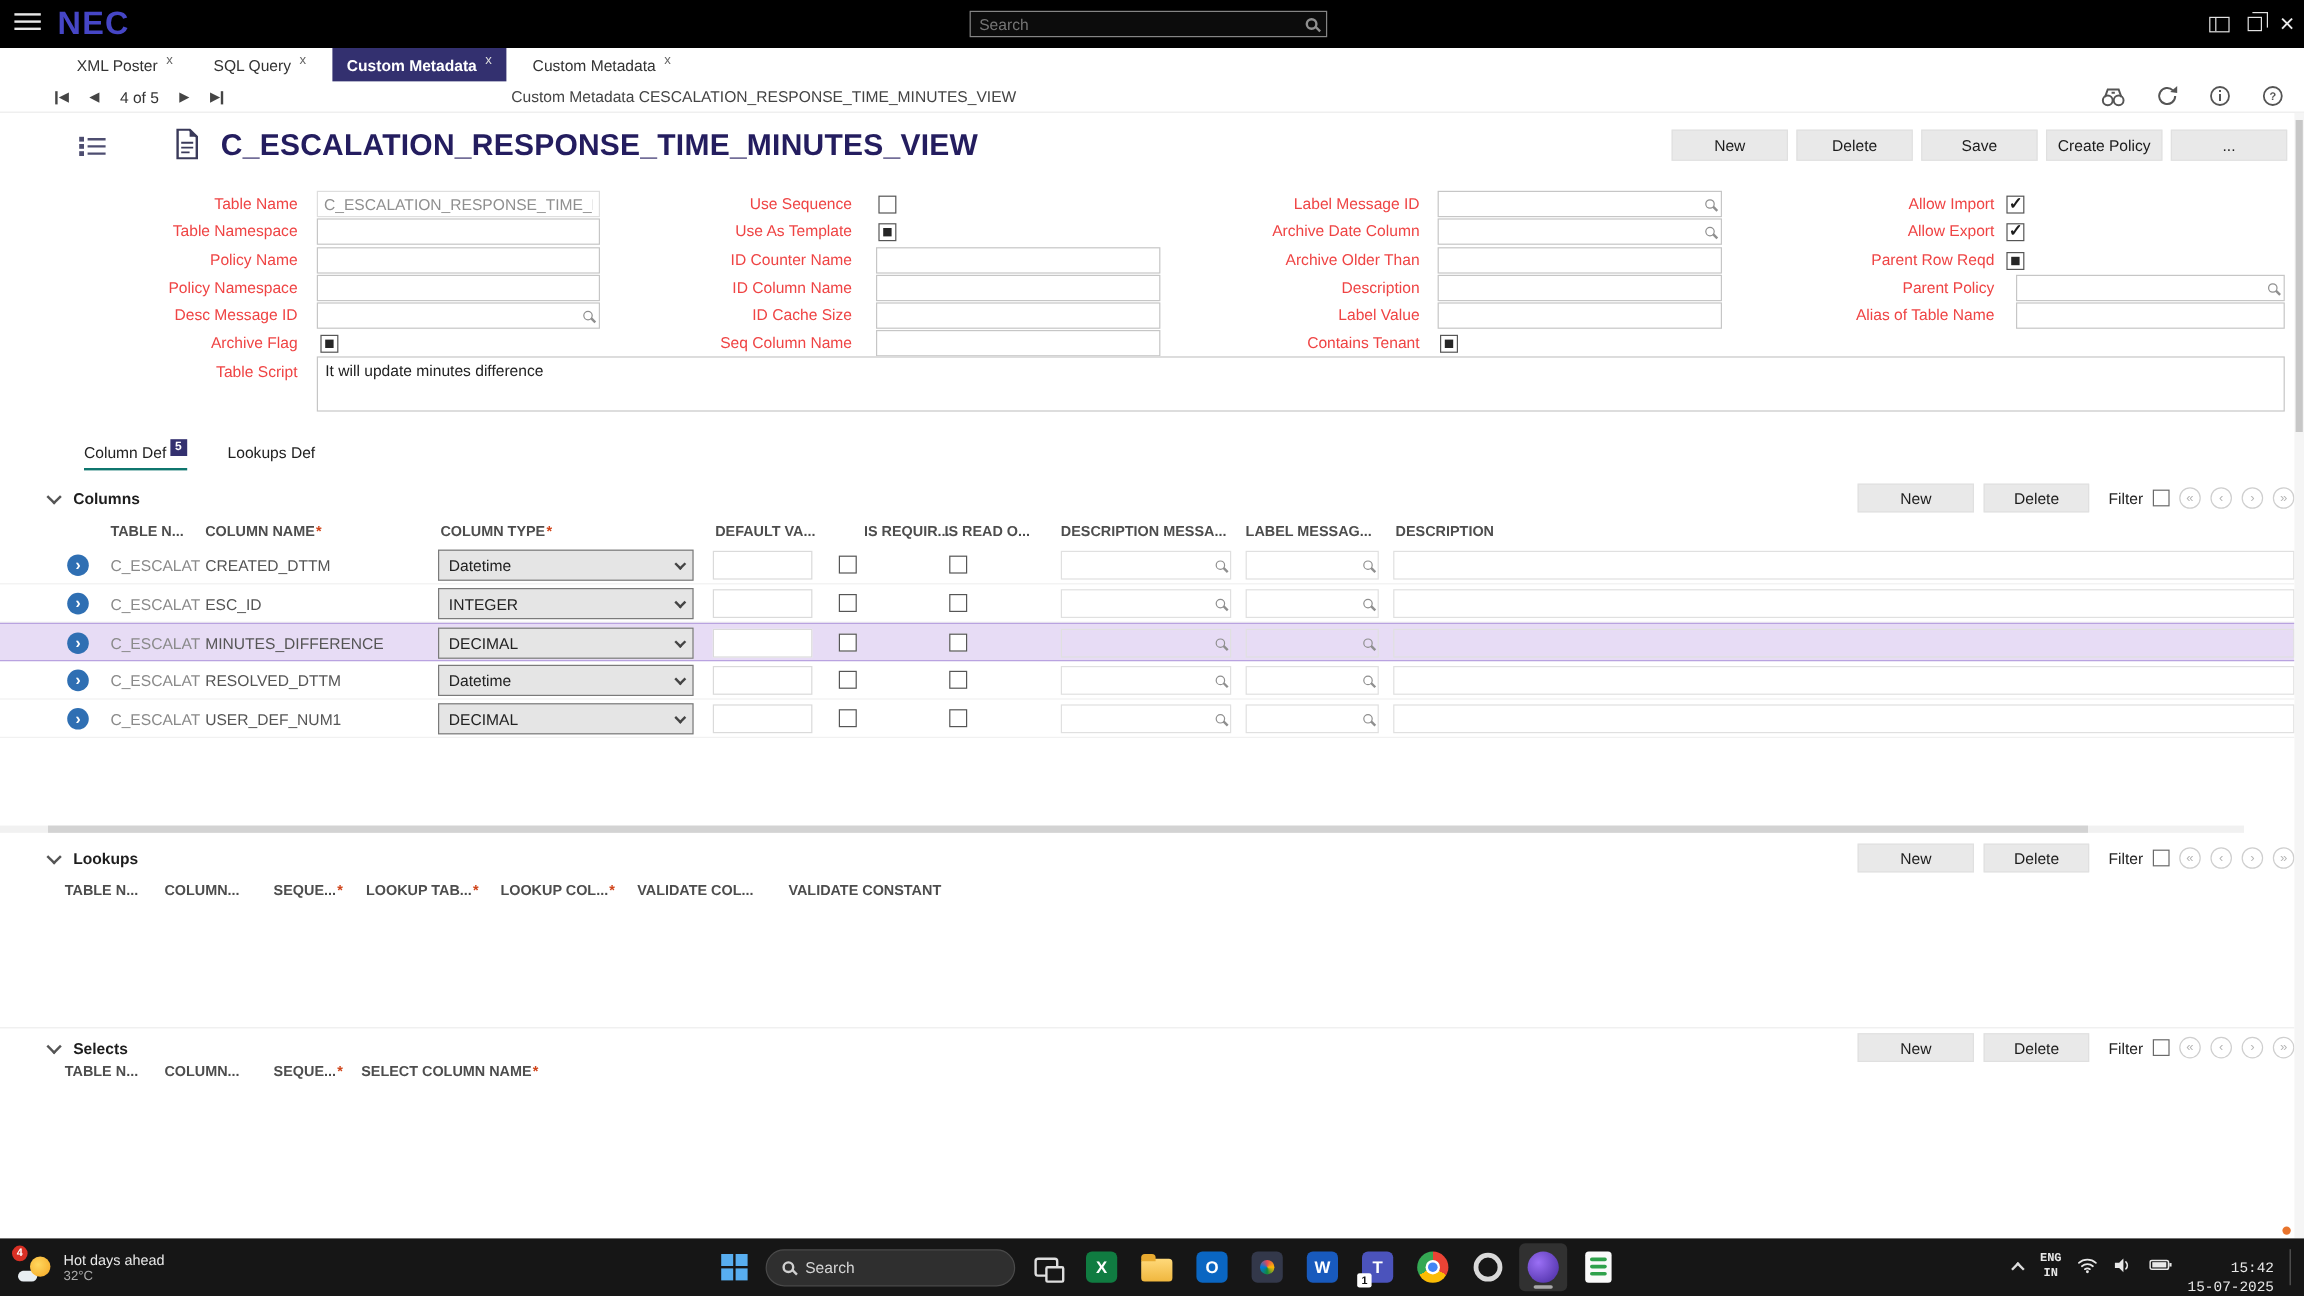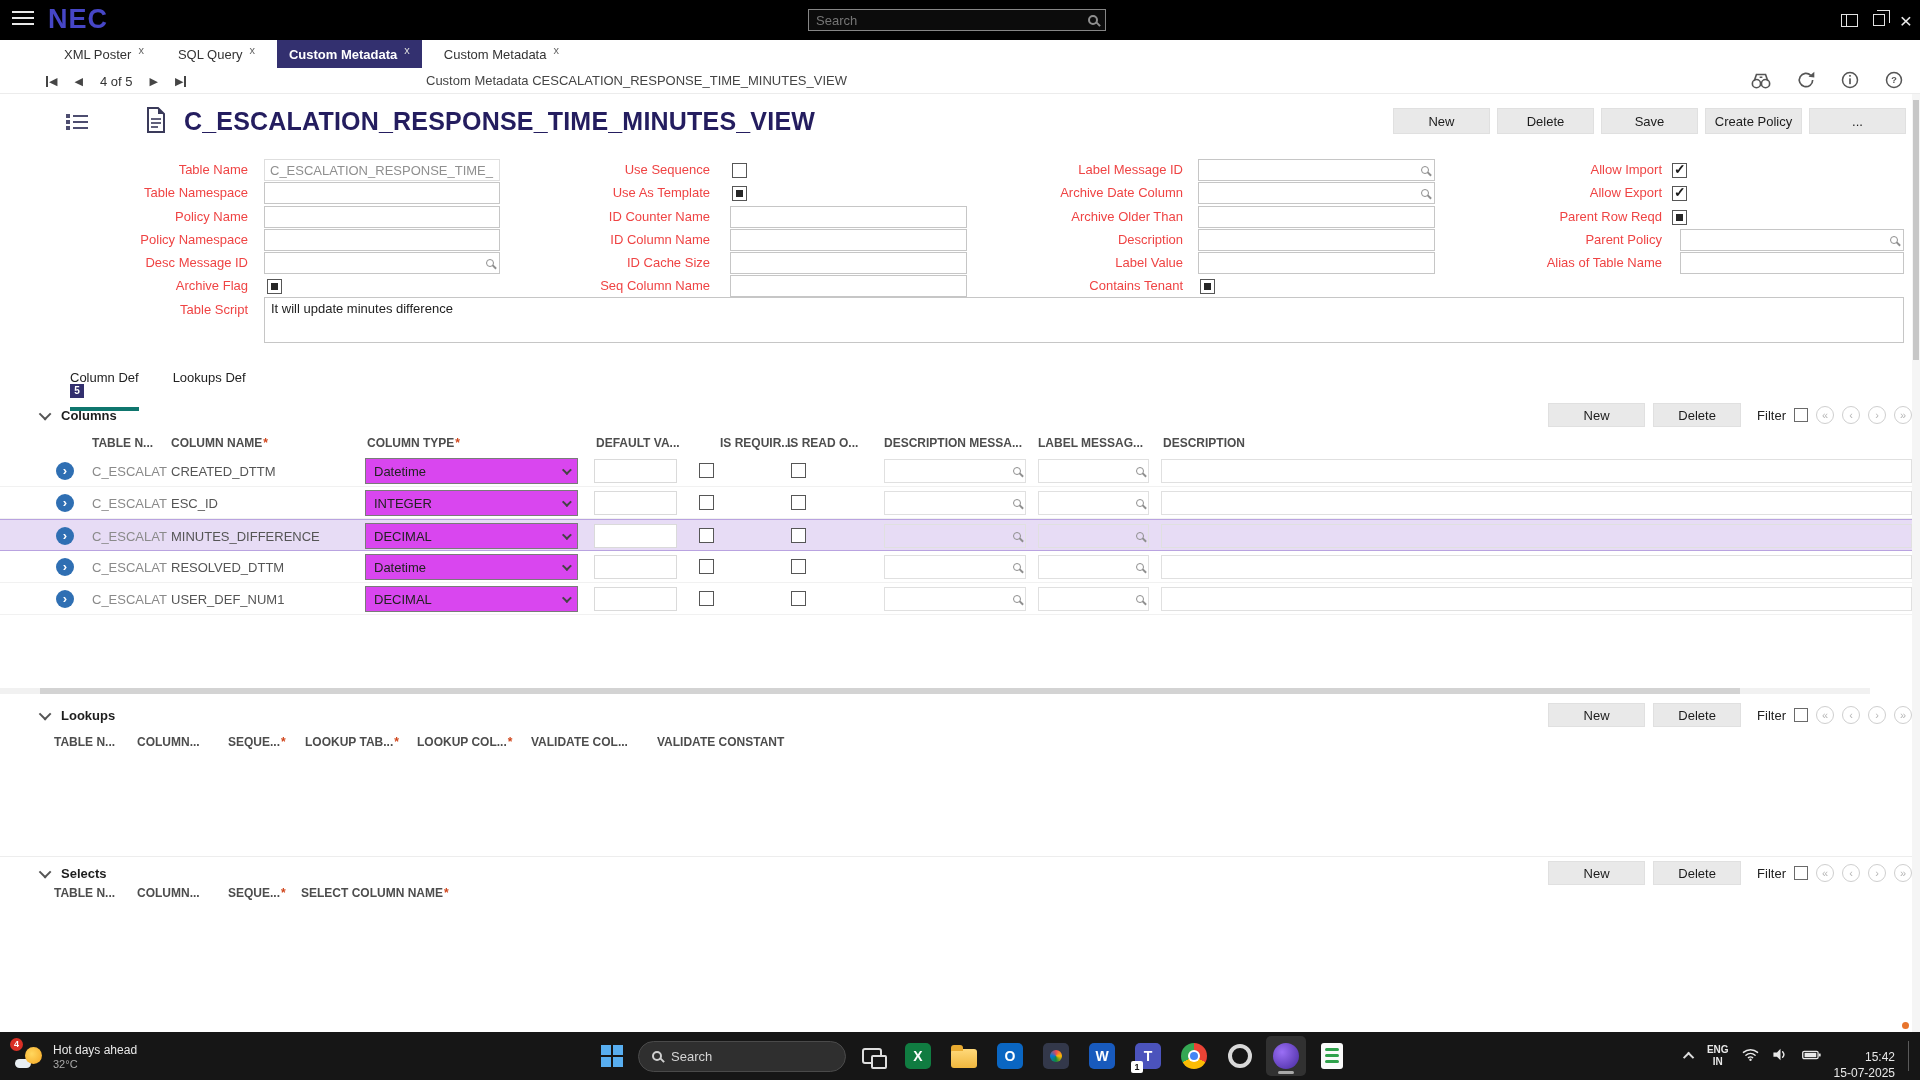--- a/index.html
+++ b/index.html
@@ -62,42 +62,42 @@
   .cb { width:15px; height:15px; border:1px solid #565656; background:#fff; position:absolute; }
   .cb.rel { position:relative; }
   .cb.filled::after { content:""; position:absolute; inset:3px; background:#262626; }
   .cb.checked::after { content:"✓"; position:absolute; top:-3px; left:1px; font-size:14px; font-weight:bold; color:#1c1c1c; }
   .cb.smcb { width:14px; height:14px; border-color:#6a6a6a; }
   textarea.script { position:absolute; left:264px; top:297px; width:1640px; height:46px; border:1px solid #c6c6c6; resize:none; font-family:"Liberation Sans",sans-serif; font-size:13px; color:#222; padding:3px 6px; outline:none; }
 
   
   .subtabs { position:absolute; top:370px; left:70px; display:flex; gap:34px; font-size:13px; color:#222; }
   .subtab { padding-bottom:5px; display:flex; align-items:flex-start; gap:3px; }
-  .subtab.active { border-bottom:4px solid #0f766e;flex-direction:column; }
+  .subtab.active { border-bottom:2px solid #0f766e; }
   .badge { background:#33306f; color:#fff; font-size:10px; min-width:14px; height:14px; line-height:14px; text-align:center; display:inline-block; transform:translateY(-4px); font-weight:bold; }
 
   
   .sec-head { position:absolute; left:0; right:8px; height:26px; display:flex; align-items:center; padding-left:42px; gap:10px; }
   .chev-down { width:9px; height:9px; border-left:2px solid #555; border-bottom:2px solid #555; transform:rotate(-45deg) translateY(-2px); flex:none; }
   .sec-title { font-size:13px; font-weight:bold; color:#1d1d1d; }
   .sec-tools { margin-left:auto; display:flex; align-items:center; gap:8px; }
   .filter-label { font-size:13px; color:#222; margin-left:8px; }
   .pgr { width:18px; height:18px; border:1px solid #cfcfcf; border-radius:50%; color:#b5b5b5; font-size:11px; display:flex; align-items:center; justify-content:center; line-height:1; }
   .ghead { position:absolute; font-size:12px; font-weight:bold; color:#4d4d4d; white-space:nowrap; }
   .req { color:#d0451b; margin-left:1px; font-weight:bold; }
 
   
   .grow { position:absolute; left:0; right:8px; height:32px; border-bottom:1px solid #f1f1f1; }
   .grow.selected { background:#e7dcf5; border-top:1px solid #b9a3e0; border-bottom:1px solid #b9a3e0; }
   .expander { position:absolute; left:56px; top:7px; width:18px; height:18px; border-radius:50%; background:#2f6fb3; color:#fff; display:flex; align-items:center; justify-content:center; }
   .expander .exp { font-size:13px; font-weight:bold; transform:translateY(-1px); }
   .gcell { position:absolute; top:9px; font-size:13px; white-space:nowrap; }
   .tname { left:92px; color:#8a8a8a; }
   .cname { left:171px; color:#555; }
-  .gselect { position:absolute; left:365px; top:3px; width:213px; height:26px; border:1px solid #7a7a7a; background:#d946ef; display:flex; align-items:center; justify-content:space-between; padding:0 8px; font-size:13px; color:#222; }
+  .gselect { position:absolute; left:365px; top:3px; width:213px; height:26px; border:1px solid #7a7a7a; background:#e5e5e5; display:flex; align-items:center; justify-content:space-between; padding:0 8px; font-size:13px; color:#222; }
   .sel-chev { width:7px; height:7px; border-right:2px solid #444; border-bottom:2px solid #444; transform:rotate(45deg) translateY(-2px); }
   .ginput { position:absolute; top:4px; height:24px; border:1px solid #dadada; background:#fff; display:flex; align-items:center; }
   .ginput input { flex:1; min-width:0; border:none; outline:none; background:transparent; font-size:13px; color:#333; padding:0 4px; font-family:"Liberation Sans",sans-serif; }
   .ginput .mag { margin-right:4px; }
   .gdefault { left:594px; width:83px; }
   .gcb1 { left:699px; top:8px; }
   .gcb2 { left:791px; top:8px; }
   .gdescmsg { left:884px; width:142px; background:transparent; border-color:#e0e0e0; }
   .glblmsg { left:1038px; width:111px; background:transparent; border-color:#e0e0e0; }
   .gdesc { left:1161px; width:751px; background:transparent; border-color:#e0e0e0; }
@@ -137,21 +137,21 @@
   .pinwheel { width:12px; height:12px; border-radius:50%; background:conic-gradient(#e74856,#ffb900,#10893e,#0078d7,#e74856); }
   .folder { width:26px; height:19px; background:linear-gradient(#ffd97a,#f0b73e); border-radius:3px; position:relative; margin-top:5px; }
   .folder::before { content:""; position:absolute; top:-4px; left:0; width:12px; height:6px; background:#e8aa30; border-radius:3px 3px 0 0; }
   .chrome { width:26px; height:26px; border-radius:50%; background:conic-gradient(#ea4335 0 120deg,#fbbc05 120deg 240deg,#34a853 240deg 360deg); position:relative; }
   .chrome::after { content:""; position:absolute; inset:7px; background:#fff; border-radius:50%; }
   .chrome .core { position:absolute; inset:9px; background:#4285f4; border-radius:50%; z-index:2; }
   .ringic { width:24px; height:24px; border-radius:50%; border:4px solid #d9d9d9; }
   .notes { width:22px; height:26px; background:#fafafa; border-radius:3px; display:flex; flex-direction:column; gap:3px; padding:5px 4px; }
   .notes i { display:block; height:3px; border-radius:2px; background:#2fa14b; }
   .app-badge { position:absolute; left:3px; bottom:3px; min-width:12px; height:12px; background:#fff; color:#111; font-size:9px; line-height:12px; text-align:center; border-radius:2px; font-weight:bold; }
-  .tray { position:absolute; right:8px; top:0; height:48px; display:flex; align-items:center; gap:13px; color:#e8e8e8; }
+  .tray { position:absolute; right:8px; top:0; height:48px; display:flex; align-items:center; gap:13px; color:#e8e8e8;font-family:Liberation Mono, monospace; }
   .chev-up { width:8px; height:8px; border-left:2px solid #ddd; border-top:2px solid #ddd; transform:rotate(45deg) translateY(2px); }
   .lang { font-size:10px; text-align:center; line-height:1.25; font-weight:bold; }
   .clock { font-size:12px; text-align:right; line-height:1.3;margin-top:20px; }
   .show-desktop { width:4px; height:30px; border-left:1px solid #5a5a5a; }
 </style>
 </head>
 <body>
 
 <div class="screen">
 

